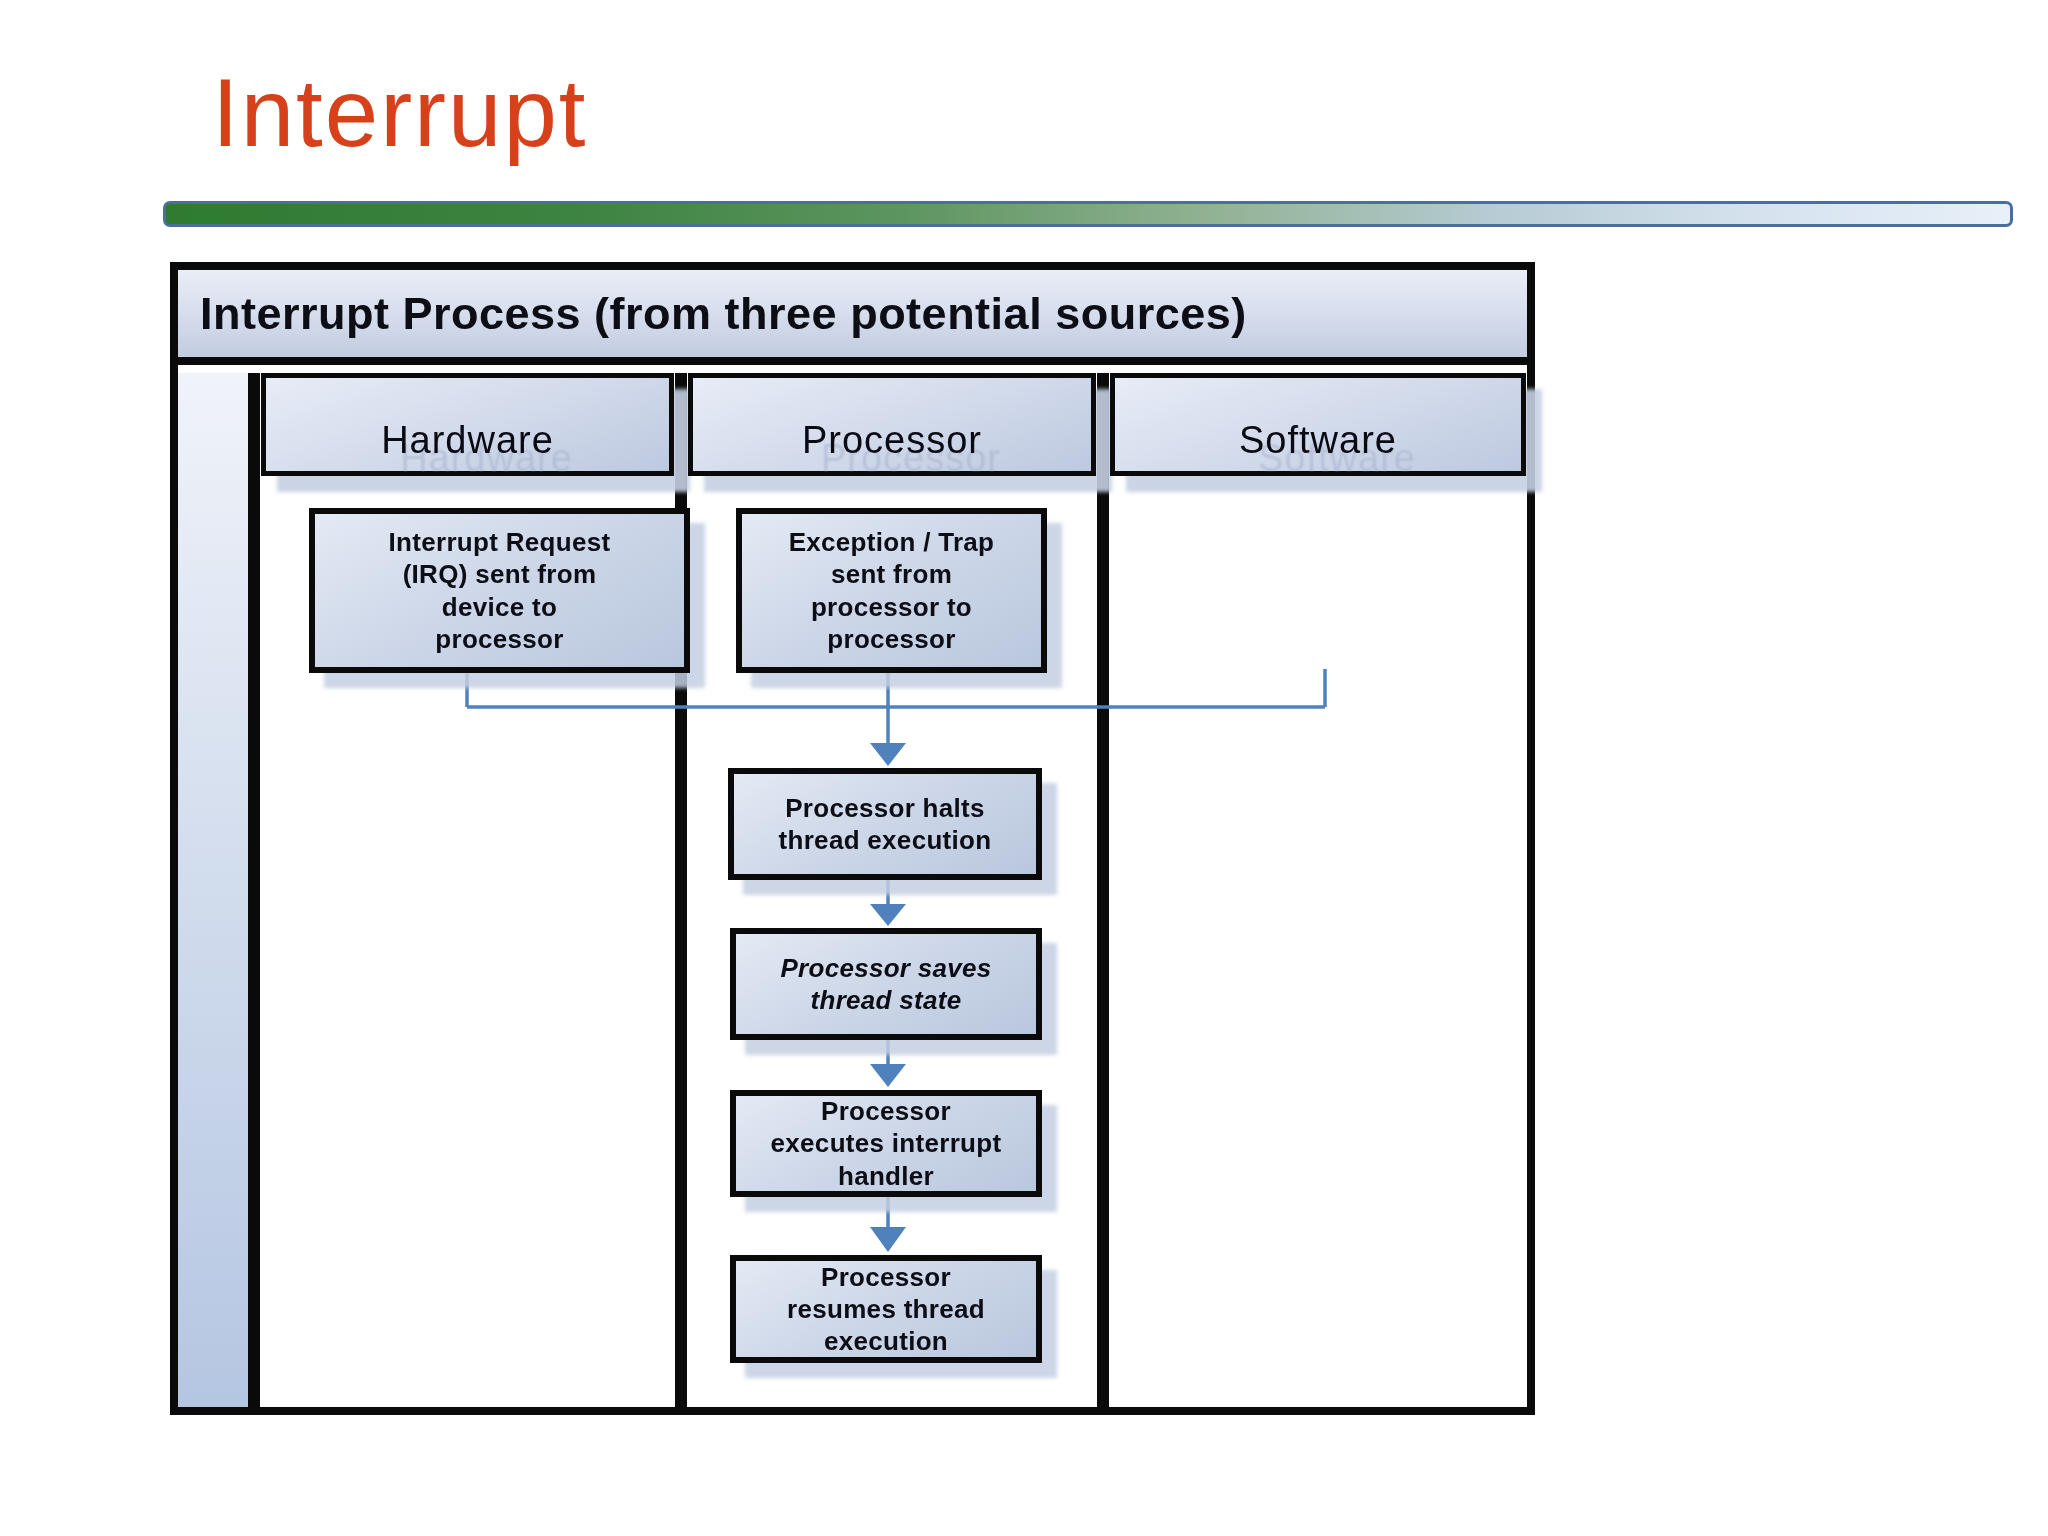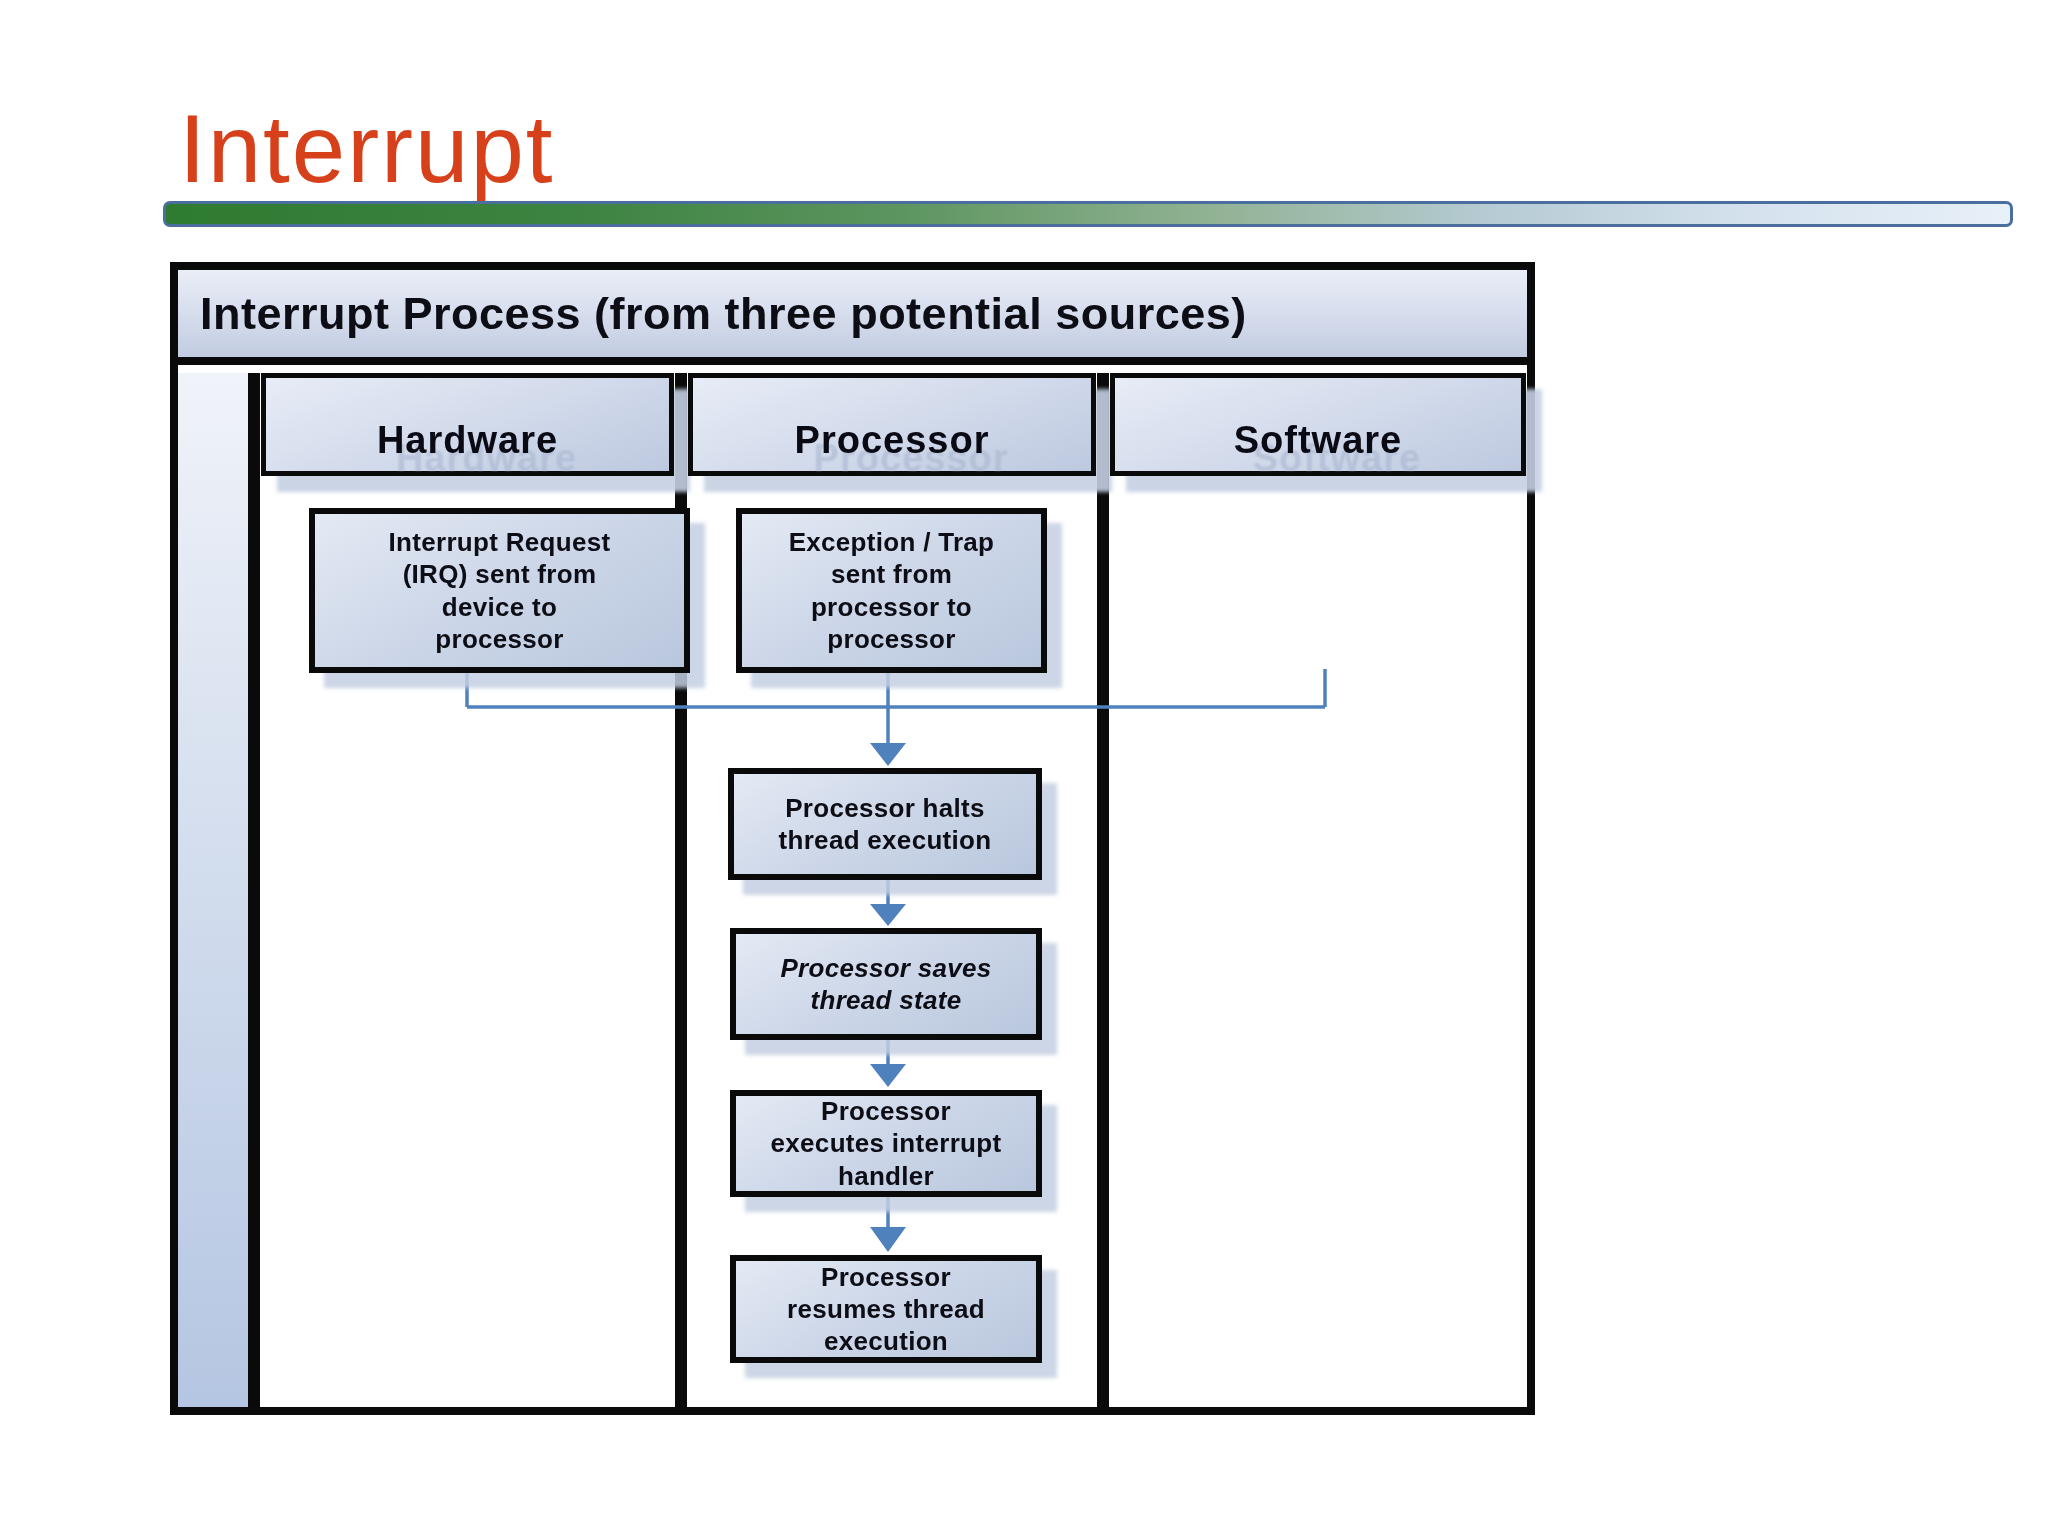--- a/index.html
+++ b/index.html
@@ -11,23 +11,23 @@
     --connector: #4f81bd;
     --shadow: #c4cfe2;
   }
   * { margin:0; padding:0; box-sizing:border-box; }
   html,body { width:2048px; height:1536px; background:#ffffff; overflow:hidden;
     font-family:"Liberation Sans", sans-serif; }
 
   .slide { position:relative; width:2048px; height:1536px; background:#fff; }
 
   .page-title {
-    position:absolute; left:179px; top:60px;
+    position:absolute; left:212px; top:60px;
     font-size:96px; font-weight:400; letter-spacing:2px;
-    color:var(--title, #d6411b); line-height:1.1;margin-top:36px;
+    color:var(--title, #d6411b); line-height:1.1;
   }
 
   .title-rule {
     position:absolute; left:163px; top:201px; width:1850px; height:26px;
     border:3px solid var(--divider-border, #4a6f9e); border-radius:7px;
     background:linear-gradient(to right,
       var(--divider-green,#2e7b31) 0%, #3d8341 22%, #5d9560 40%,
       #8fb191 56%, #b6cbd4 72%, #d5e2ee 86%, var(--divider-blue-pale,#e8f0f8) 100%);
   }
 
@@ -60,21 +60,21 @@
   .col-3 { left:931px; width:418px;padding-left:29px; }
 
   .col-header {
     position:absolute; left:1px; right:1px; top:0; height:103px; z-index:3;
     border:5px solid var(--box-border,#0a0a0a);
     background:linear-gradient(160deg, #e7ecf6 0%, #d4dcec 48%, #bdc9e0 100%);
     box-shadow:16px 16px 4px rgba(196,207,226,0.9);
     display:flex; align-items:center; justify-content:center;
   }
   .col-header span {
-    font-size:38px; font-weight:700; color:#0a0a14; letter-spacing:1px;
+    font-size:38px; font-weight:400; color:#0a0a14; letter-spacing:1px;
     text-shadow:19px 18px 2px rgba(165,179,206,0.55);
     margin-top:32px;
   }
 
   .node {
     position:absolute; z-index:2;
     border:6px solid var(--box-border,#0a0a0a);
     background:linear-gradient(150deg, #e4eaf4 0%, #ccd6e8 50%, #b9c7dd 100%);
     box-shadow:15px 15px 4px rgba(196,207,226,0.85);
     display:flex; align-items:center; justify-content:center;

